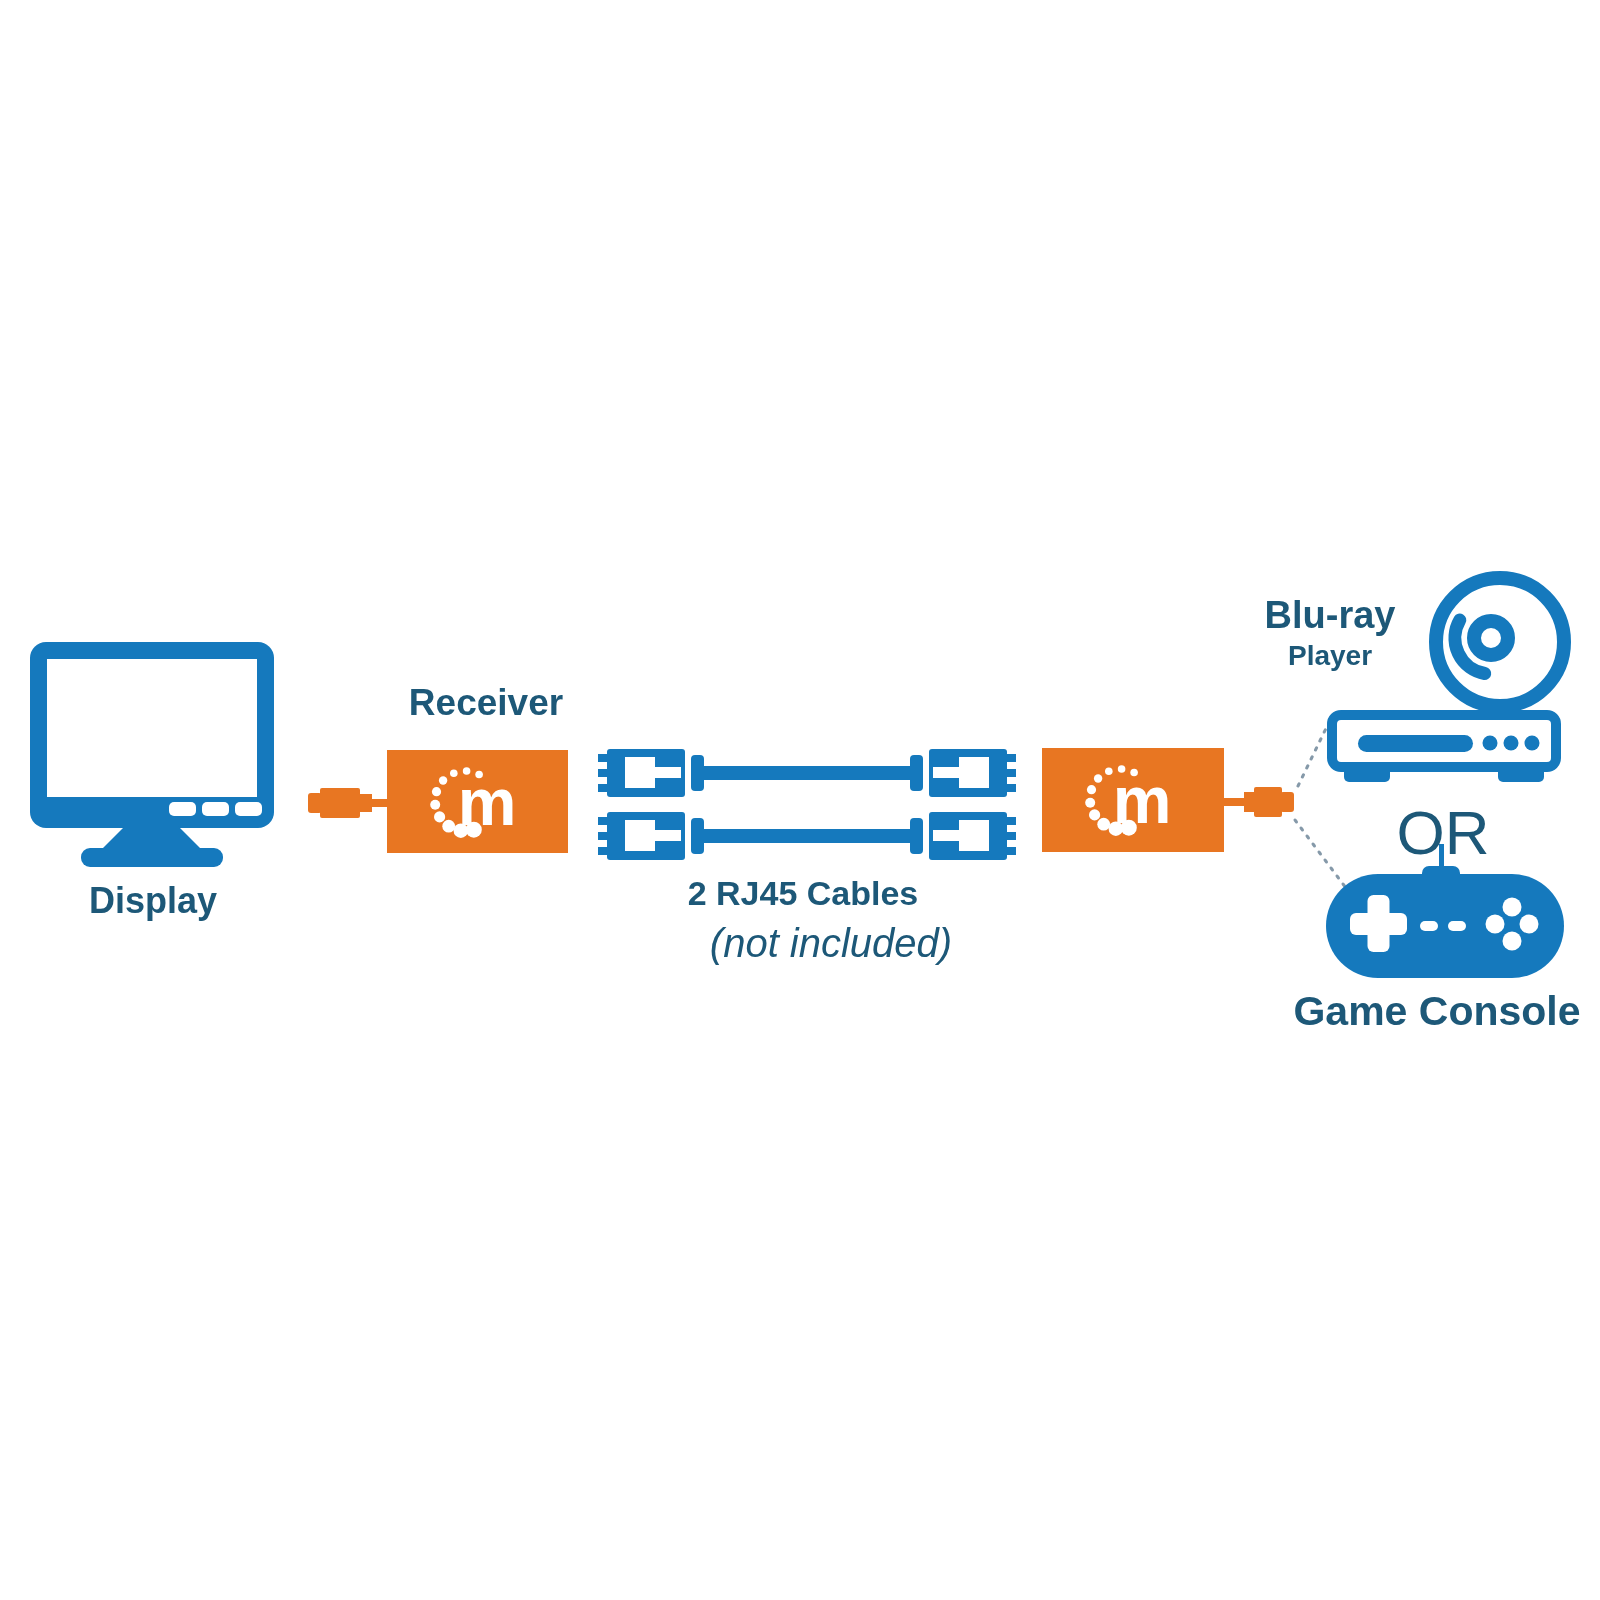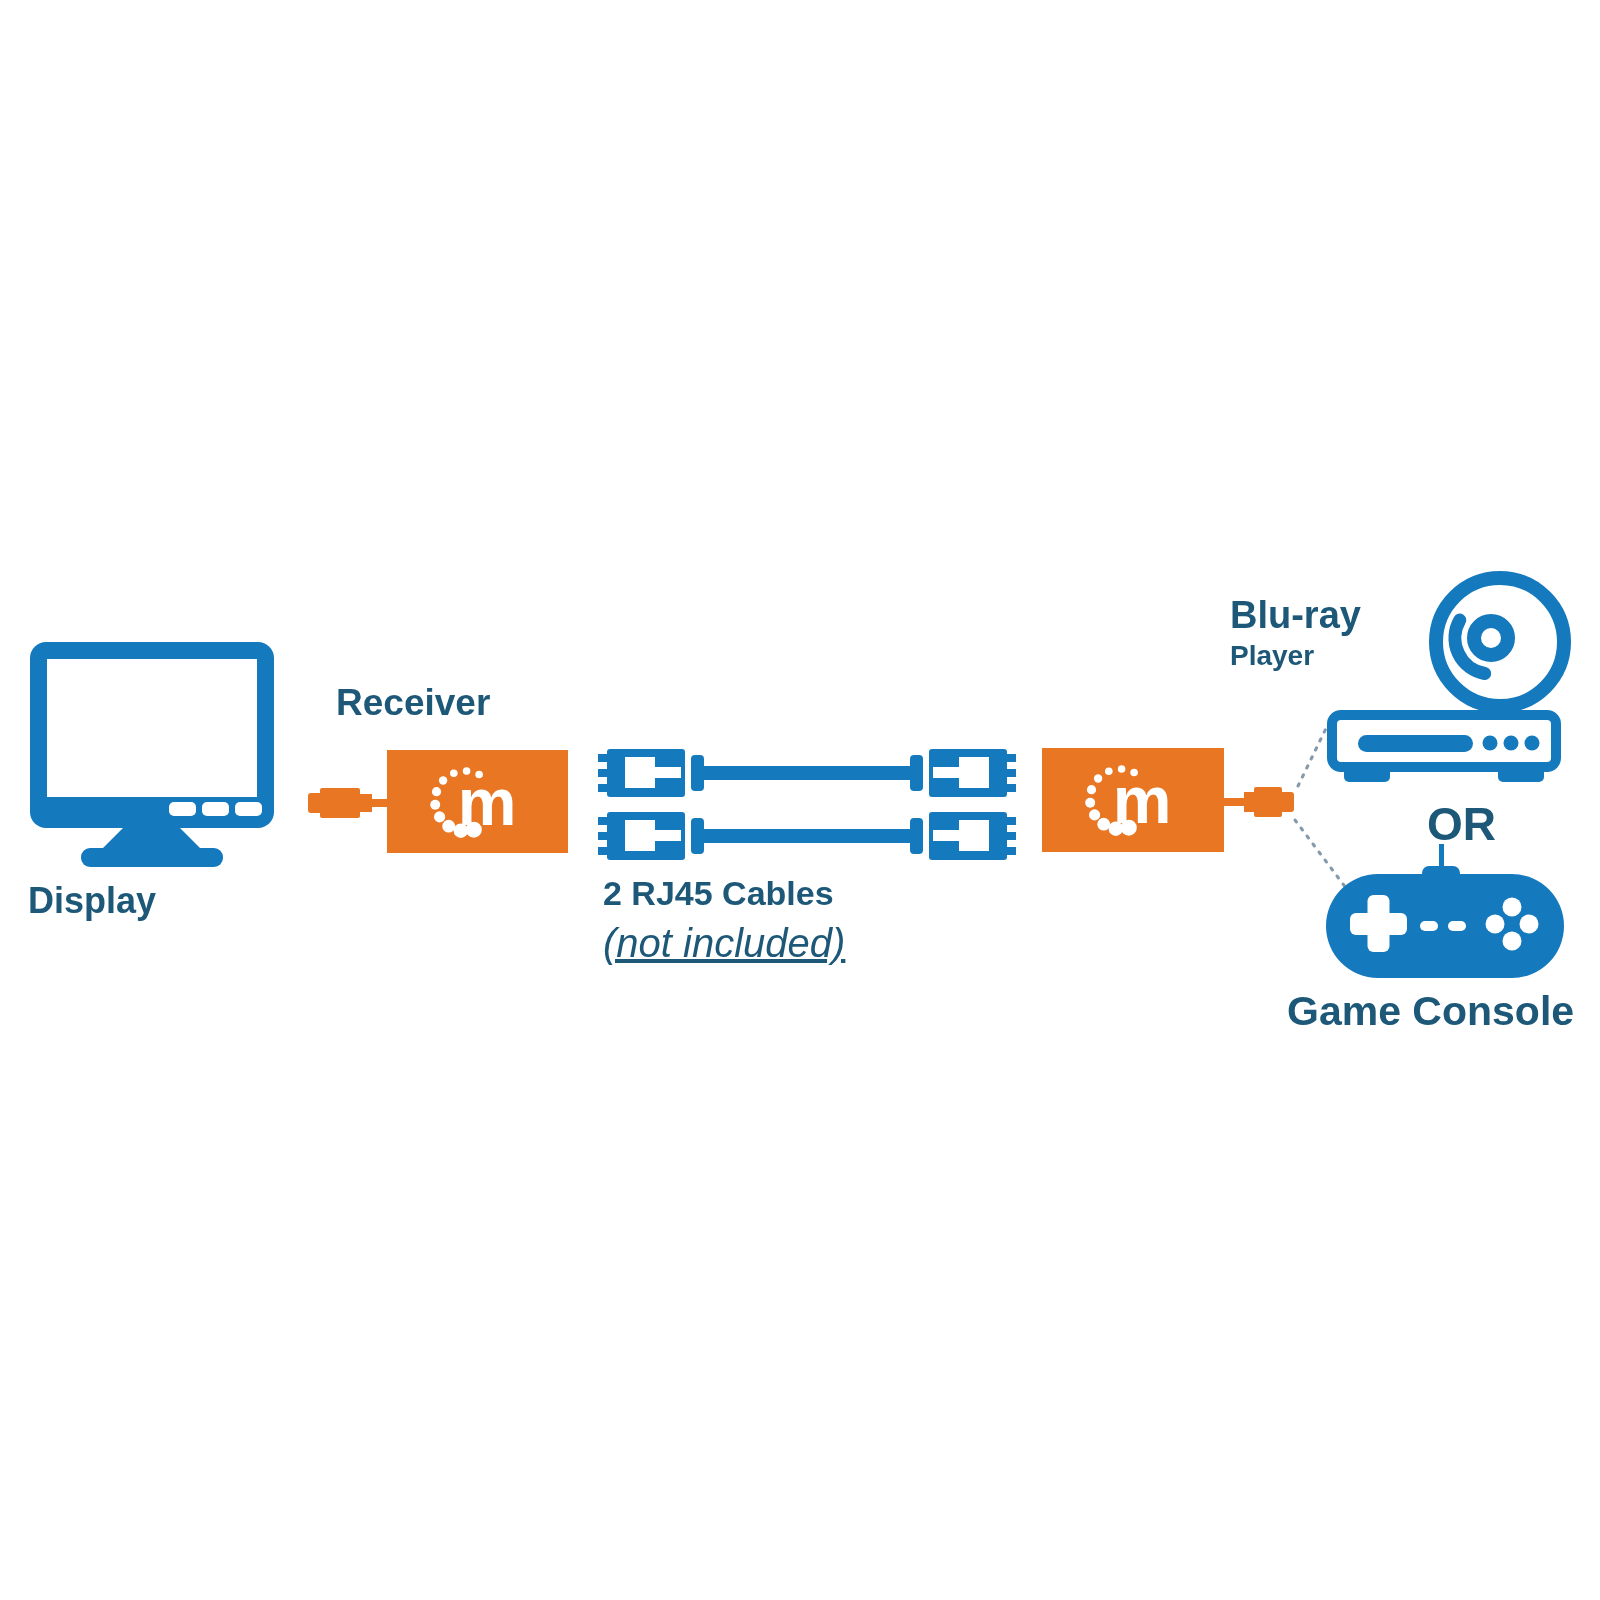--- a/index.html
+++ b/index.html
@@ -7,20 +7,21 @@
     position:relative;
     width:1600px;height:1600px;
     background:var(--canvas-bg,#ffffff);
     overflow:hidden;
     font-family:"Liberation Sans",sans-serif;
   }
   .label{
     position:absolute;
     color:var(--label-blue,#1d5878);
     font-weight:700;
+    text-align:center;
     line-height:1.05;
     letter-spacing:0px;
     white-space:nowrap;
   }
   .icon{position:absolute;}
   .b{fill:var(--icon-blue,#1579bd);}
   .w{fill:#ffffff;}
   .o{fill:var(--orange,#e87622);}
   .stroke-b{stroke:var(--icon-blue,#1579bd);fill:none;}
   .orange-box{
@@ -107,21 +108,21 @@
     <rect class="b" x="312" y="6" width="13" height="36" rx="4"></rect>
     <rect class="b" x="331" y="0" width="78" height="48" rx="3"></rect>
     <rect class="w" x="361" y="8" width="30" height="31"></rect>
     <rect class="w" x="335" y="18" width="27" height="11"></rect>
     <rect class="b" x="407" y="5" width="11" height="8"></rect>
     <rect class="b" x="407" y="20" width="11" height="8"></rect>
     <rect class="b" x="407" y="35" width="11" height="8"></rect>
   </svg>
 
   <div class="label" style="left:603px;top:876px;width:400px;font-size:34px;">2 RJ45 Cables</div>
-  <div class="label note-italic" style="left:603px;top:922px;width:400px;font-size:40px;text-decoration:underline;">(not included)</div>
+  <div class="label note-italic" style="left:631px;top:922px;width:400px;font-size:40px;">(not included)</div>
 
 
   <div class="orange-box" style="left:1042px;top:748px;width:182px;height:104px;">
     <svg width="110" height="86" viewBox="0 0 110 86">
       <circle class="w" cx="56.1" cy="15.5" r="3.8"></circle>
       <circle class="w" cx="43.6" cy="12.0" r="3.8"></circle>
       <circle class="w" cx="30.8" cy="14.2" r="3.8"></circle>
       <circle class="w" cx="20.1" cy="21.5" r="4.2"></circle>
       <circle class="w" cx="13.5" cy="32.7" r="4.6"></circle>
       <circle class="w" cx="12.2" cy="45.7" r="5"></circle>
@@ -157,21 +158,21 @@
   <svg class="icon" style="left:1327px;top:710px" width="234" height="78" viewBox="0 0 234 78">
     <rect class="b" x="17" y="54" width="46" height="18" rx="5"></rect>
     <rect class="b" x="171" y="54" width="46" height="18" rx="5"></rect>
     <rect x="5" y="5" width="224" height="52" rx="9" fill="#ffffff" stroke="var(--icon-blue,#1579bd)" stroke-width="10"></rect>
     <rect class="b" x="31" y="25" width="115" height="17" rx="8.5"></rect>
     <circle class="b" cx="163" cy="33" r="7.5"></circle>
     <circle class="b" cx="184" cy="33" r="7.5"></circle>
     <circle class="b" cx="205" cy="33" r="7.5"></circle>
   </svg>
 
-  <div class="label" style="left:1427px;top:800px;width:120px;font-size:46px;font-weight:700;">OR</div>
+  <div class="label" style="left:1383px;top:800px;width:120px;font-size:62px;font-weight:400;">OR</div>
 
   <svg class="icon" style="left:1325px;top:842px" width="240" height="138" viewBox="0 0 240 138">
     <rect class="b" x="114" y="2" width="5" height="26"></rect>
     <rect class="b" x="97" y="24" width="38" height="16" rx="7"></rect>
     <circle class="b" cx="53" cy="84" r="52"></circle>
     <circle class="b" cx="187" cy="84" r="52"></circle>
     <rect class="b" x="53" y="32" width="134" height="104"></rect>
     <g>
       <rect class="w" x="25" y="71" width="57" height="22" rx="6"></rect>
       <rect class="w" x="42.5" y="53" width="22" height="57" rx="6"></rect>

